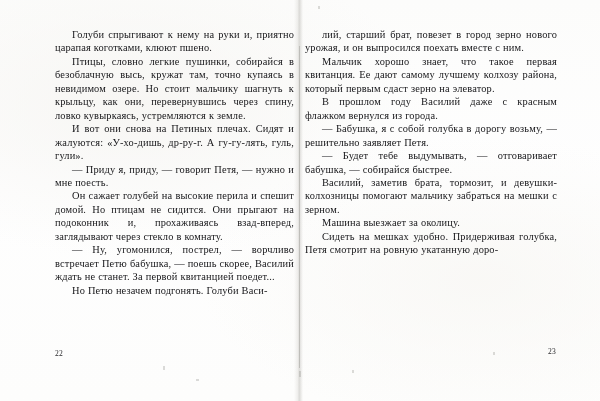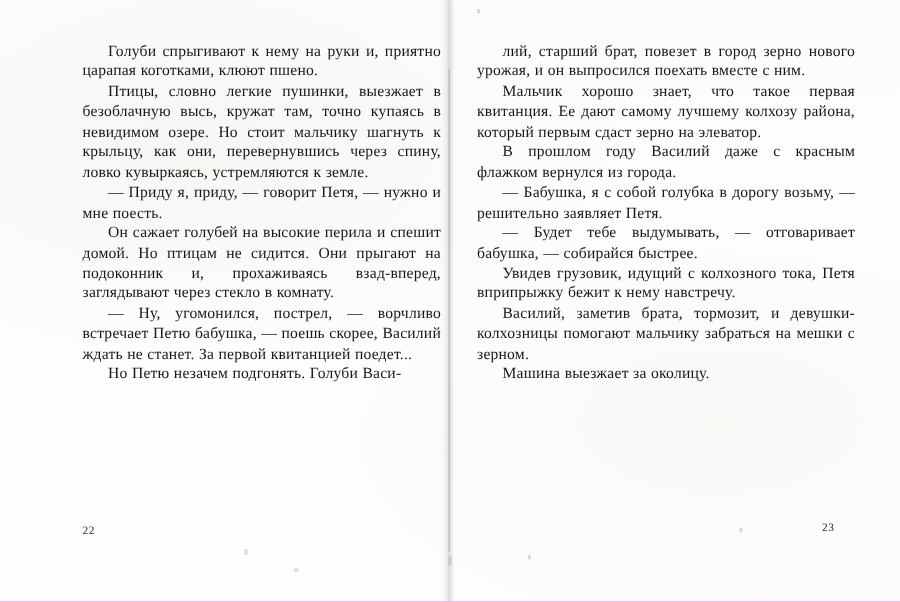--- a/index.html
+++ b/index.html
@@ -7,21 +7,21 @@
     margin: 0;
     padding: 0;
     background: #ffffff;
   }
 
   #page {
     position: relative;
     width: 600px;
     height: 401px;
     overflow: hidden;
-    background: #d946ef;
+    background: #fca5a5;
     font-family: "Liberation Serif", "DejaVu Serif", serif;
     color: #17171a;
     -webkit-font-smoothing: none;
   }
 
   
   #paper-tone {
     position: absolute;
     inset: 0;
     background:
@@ -67,21 +67,20 @@
   }
 
   #column-left {
     left: 55px;
     width: 239px;
   }
 
   #column-right {
     left: 305px;
     width: 252px;
-    margin-left: 13px;
   }
 
   .para {
     margin: 0;
     text-indent: 17px;
     text-align: justify;
   }
   .para:last-child { text-align: justify; }
 
   
@@ -115,34 +114,35 @@
 
   <div class="speck" style="left:318px;top:6px;width:2px;height:3px;"></div>
   <div class="speck" style="left:163px;top:366px;width:2px;height:4px;"></div>
   <div class="speck" style="left:299px;top:371px;width:2px;height:6px;"></div>
   <div class="speck" style="left:352px;top:370px;width:2px;height:3px;"></div>
   <div class="speck" style="left:493px;top:352px;width:2px;height:3px;"></div>
   <div class="speck" style="left:196px;top:379px;width:3px;height:2px;"></div>
 
   <div class="column" id="column-left">
     <p class="para">Голуби спрыгивают к нему на руки и, приятно царапая коготками, клюют пшено.</p>
-    <p class="para">Птицы, словно легкие пушинки, выезжает в безоблачную высь, кружат там, точно купаясь в невидимом озере. Но стоит мальчику шагнуть к крыльцу, как они, перевернувшись через спину, ловко кувыркаясь, устремляются к земле.</p>
+    <p class="para">Птицы, словно легкие пушинки, собирайся в безоблачную высь, кружат там, точно купаясь в невидимом озере. Но стоит мальчику шагнуть к крыльцу, как они, перевернувшись через спину, ловко кувыркаясь, устремляются к земле.</p>
+    <p class="para">И вот они снова на Петиных плечах. Сидят и жалуются: «У-хо-дишь, др-ру-г. А гу-гу-лять, гуль, гули».</p>
     <p class="para">— Приду я, приду, — говорит Петя, — нужно и мне поесть.</p>
     <p class="para">Он сажает голубей на высокие перила и спешит домой. Но птицам не сидится. Они прыгают на подоконник и, прохаживаясь взад-вперед, заглядывают через стекло в комнату.</p>
     <p class="para">— Ну, угомонился, пострел, — ворчливо встречает Петю бабушка, — поешь скорее, Василий ждать не станет. За первой квитанцией поедет...</p>
     <p class="para">Но Петю незачем подгонять. Голуби Васи-</p>
   </div>
 
   <div class="column" id="column-right">
     <p class="para">лий, старший брат, повезет в город зерно нового урожая, и он выпросился поехать вместе с ним.</p>
     <p class="para">Мальчик хорошо знает, что такое первая квитанция. Ее дают самому лучшему колхозу района, который первым сдаст зерно на элеватор.</p>
     <p class="para">В прошлом году Василий даже с красным флажком вернулся из города.</p>
     <p class="para">— Бабушка, я с собой голубка в дорогу возьму, — решительно заявляет Петя.</p>
     <p class="para">— Будет тебе выдумывать, — отговаривает бабушка, — собирайся быстрее.</p>
-    <p class="para">Увидев грузовик, идущий с колхозного тока, Петя вприпрыжку бежит к нему навстречу.</p>
     <p class="para">Василий, заметив брата, тормозит, и девушки-колхозницы помогают мальчику забраться на мешки с зерном.</p>
     <p class="para">Машина выезжает за околицу.</p>
+    <p class="para">Сидеть на мешках удобно. Придерживая голубка, Петя смотрит на ровную укатанную доро-</p>
   </div>
 
   <div class="folio" id="folio-left">22</div>
   <div class="folio" id="folio-right">23</div>
 
 </div>
 
 </body></html>

